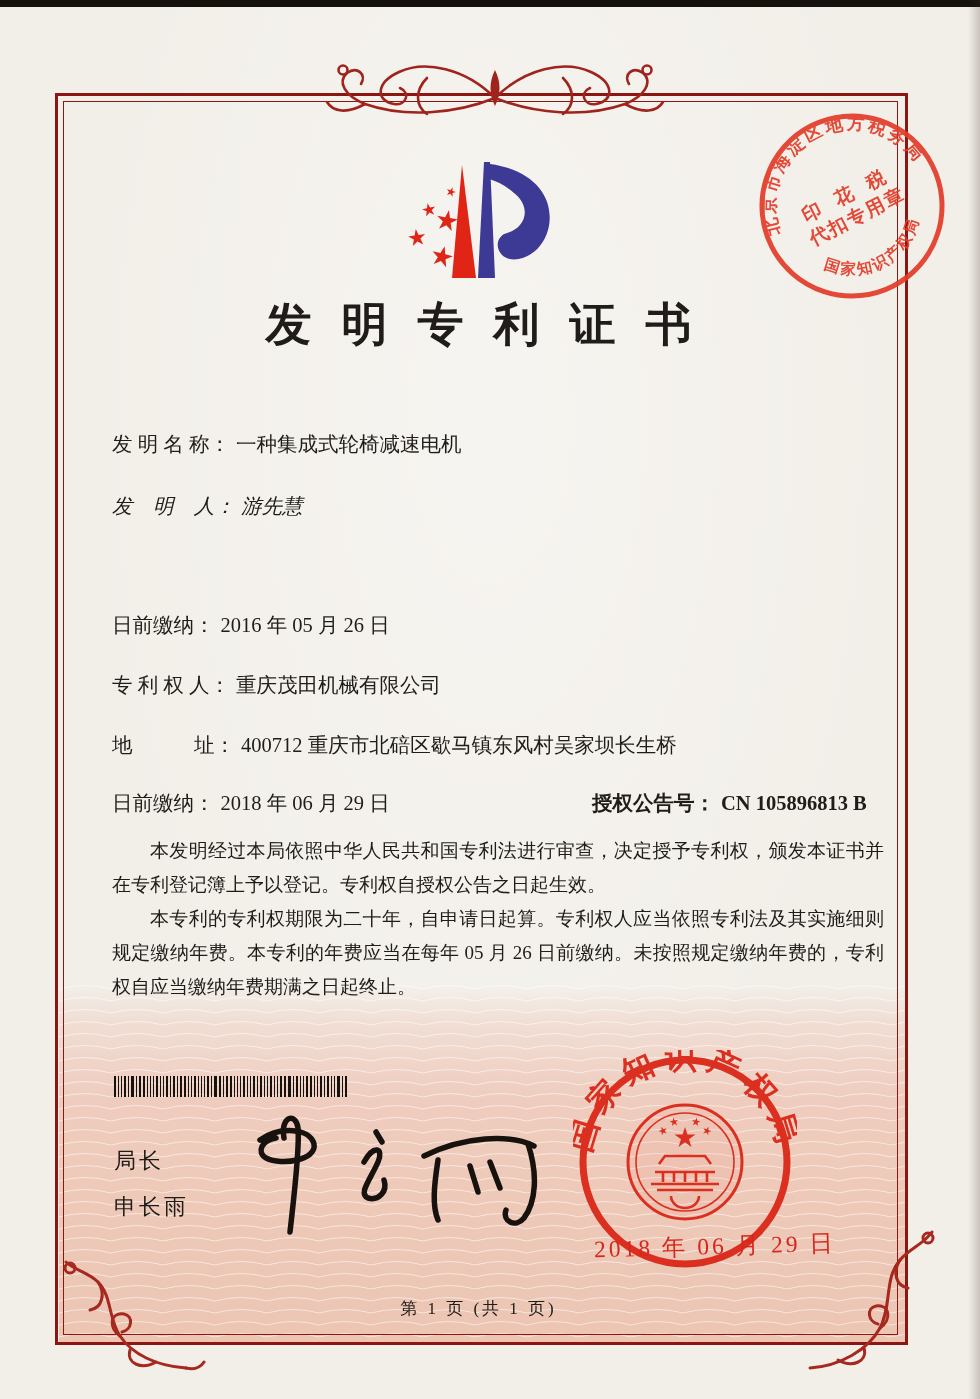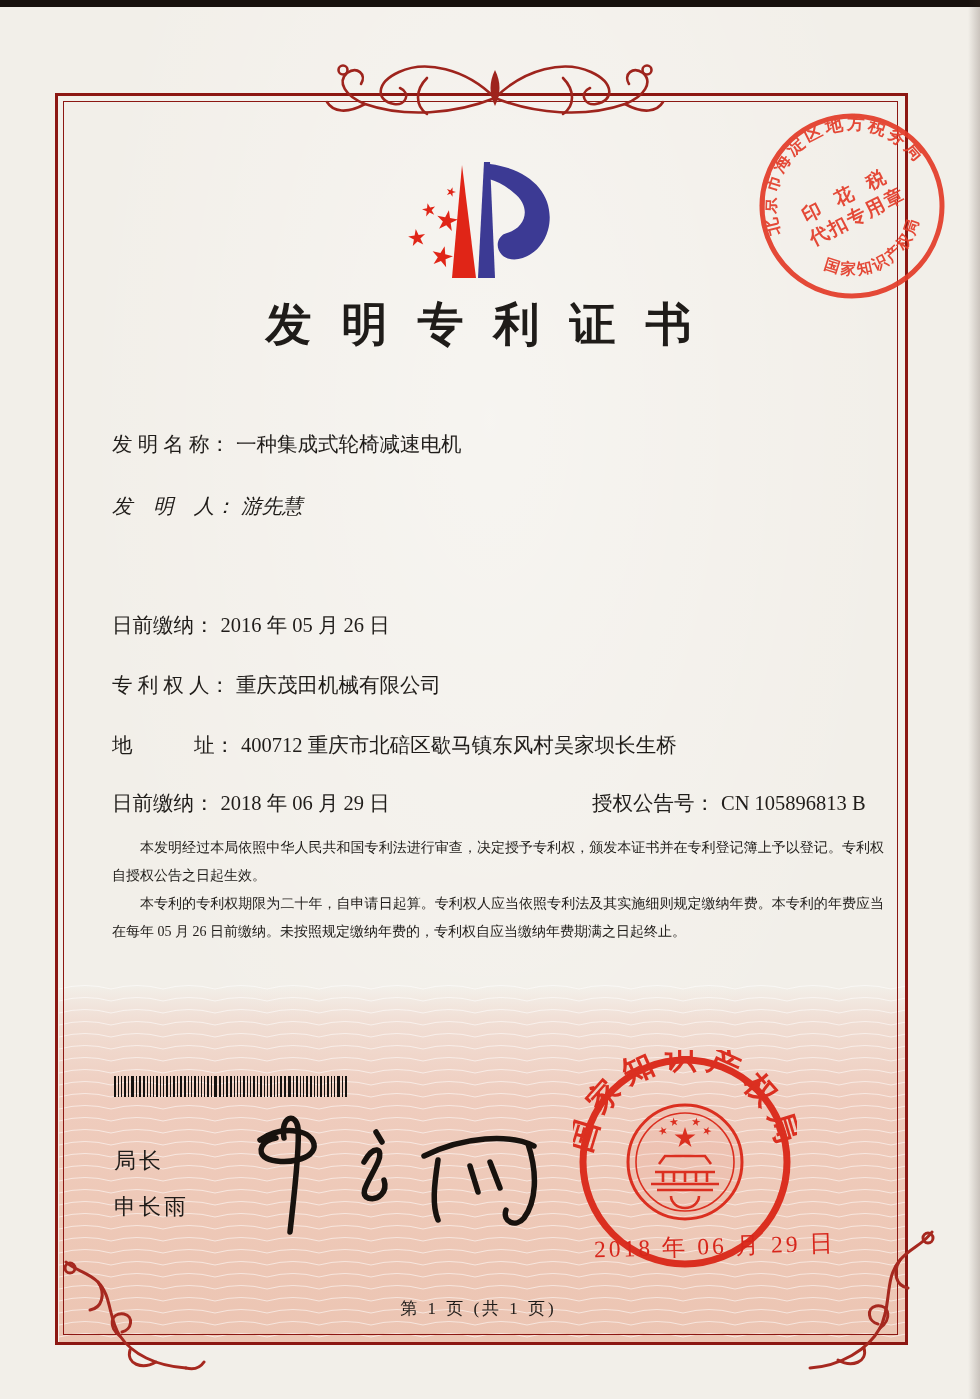--- a/index.html
+++ b/index.html
@@ -18,22 +18,22 @@
   
   .frame-outer{left:55px;top:93px;width:847px;height:1246px;border:3px solid #8c1712;z-index:5;}
   .frame-inner{left:63px;top:101px;width:833px;height:1232px;border:1px solid #8c1712;z-index:5;}
   
   .cert-no{left:100px;top:150px;font-size:21px;letter-spacing:5px;z-index:10;}
   .title{left:55px;top:294px;width:847px;text-align:center;font-size:46px;font-weight:bold;
          letter-spacing:30px;text-indent:30px;z-index:10;}
   .row{position:absolute;left:112px;font-size:20.5px;white-space:nowrap;z-index:10;}
   .lab{display:inline-block;min-width:102px;}
   .val{margin-left:6px;}
-  .grant2{position:absolute;left:480px;top:0;}
-  .paras{left:112px;top:834px;width:772px;z-index:10;font-size:14px;line-height:28px;text-align:justify;}
+  .grant2{position:absolute;left:480px;top:0;font-weight:bold;}
+  .paras{left:112px;top:834px;width:772px;z-index:10;font-size:19px;line-height:34px;text-align:justify;}
   .paras p{margin:0;text-indent:2em;}
   .barcode{left:114px;top:1076px;height:21px;display:flex;align-items:stretch;z-index:10;}
   .barcode i{display:block;background:#151210;margin-right:2px;flex:none;}
   .director-title{left:114px;top:1146px;font-size:22px;letter-spacing:3px;z-index:10;}
   .director-name{left:114px;top:1192px;font-size:22px;letter-spacing:3px;z-index:10;}
   .signature{left:238px;top:1104px;z-index:11;}
   .seal{left:573px;top:1050px;z-index:12;opacity:.95;}
   .seal-date{left:594px;top:1230px;font-size:23.5px;letter-spacing:3px;color:#d7261b;z-index:13;white-space:nowrap;transform:rotate(-1.5deg);}
   .tax-stamp{left:750px;top:106px;z-index:12;opacity:.92;}
   .footer{left:55px;top:1297px;width:847px;text-align:center;font-size:17px;letter-spacing:3px;z-index:10;}

